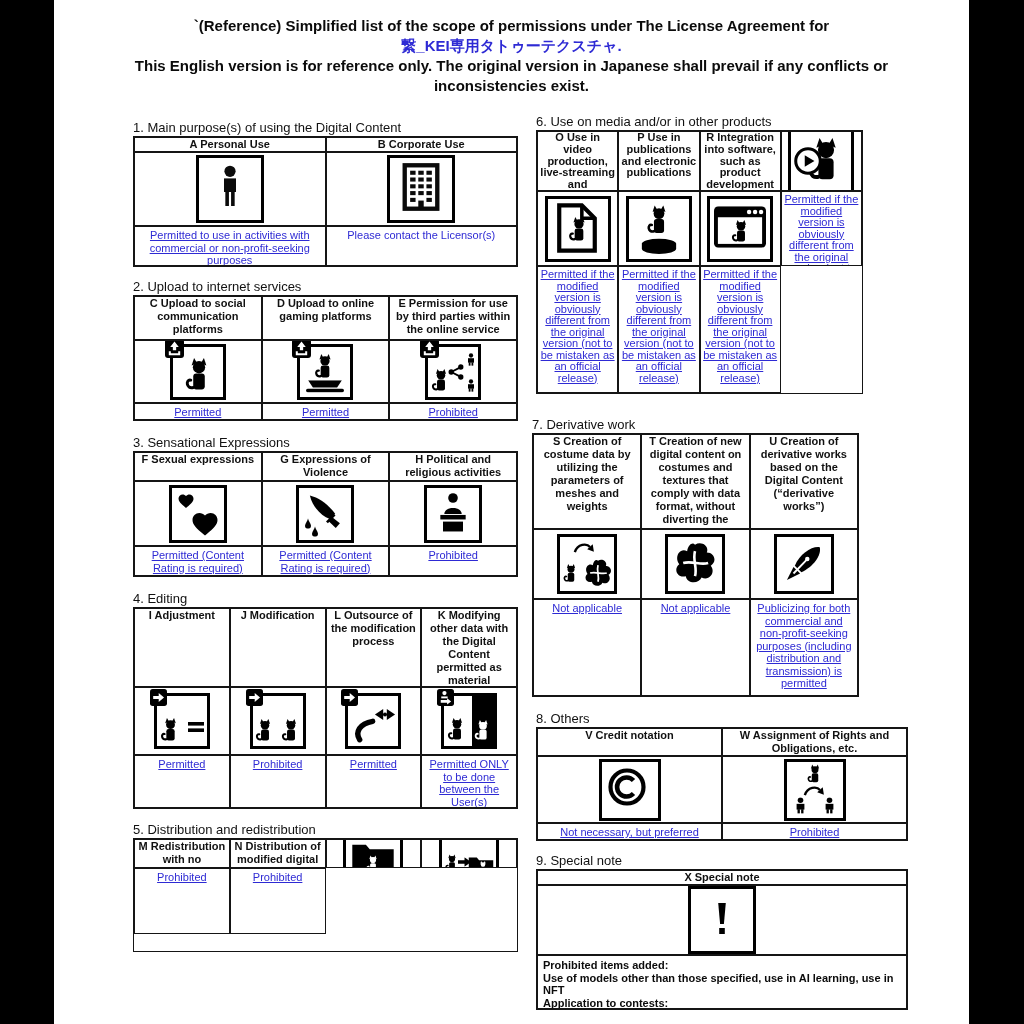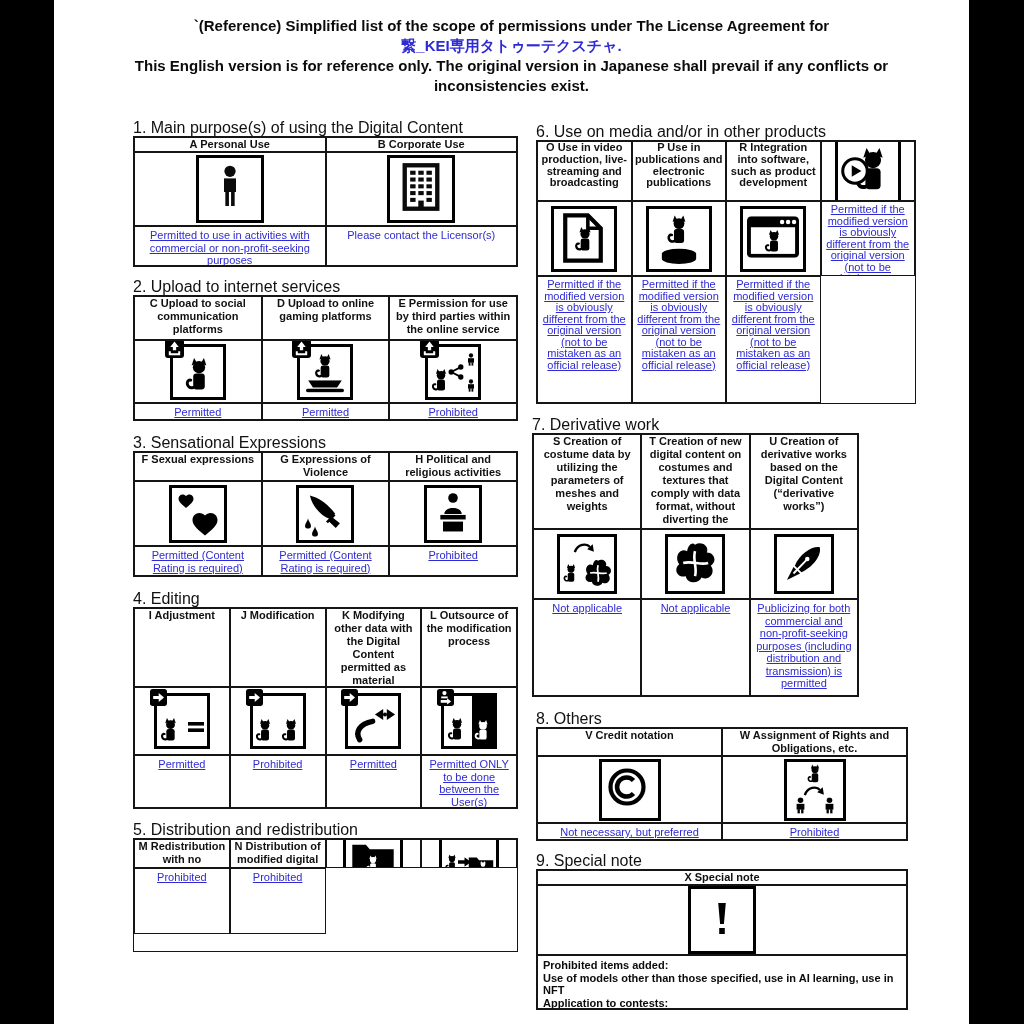--- a/index.html
+++ b/index.html
@@ -6,21 +6,21 @@
   #stage{position:relative;width:1024px;height:1024px;background:#84cc16;overflow:hidden;
          font-family:"Liberation Sans","DejaVu Sans",sans-serif;color:#0b0b0b;}
   #paper{position:absolute;left:54px;top:0;width:915px;height:1024px;background:#fff;}
   
   .titleblock{position:absolute;left:0;top:16px;width:100%;text-align:center;font-weight:bold;}
   .t1{font-size:15px;line-height:20px;color:#0b0b0b;}
   .t2{font-size:15px;line-height:20px;color:#2e2ad4;}
   .t3{font-size:15px;line-height:20px;color:#0b0b0b;max-width:770px;margin:0 auto;}
   
   .section{position:absolute;}
-  .sec-title{font-size:16px;line-height:14px;height:15px;color:#111;}
+  .sec-title{font-size:13px;line-height:14px;height:15px;color:#111;}
   .tbl{display:grid;border:1px solid #151515;background:#fff;}
   .tbl>div{border:1px solid #151515;overflow:hidden;}
   .hd{font-size:11px;line-height:13px;text-align:center;padding:0 2px;color:#111;font-weight:bold;}
   .ic{display:flex;align-items:center;justify-content:center;}
   .st{font-size:11px;line-height:12.5px;text-align:center;padding:2px 2px 0 2px;
       color:#2e2ad4;text-decoration:underline;text-underline-offset:1px;}
   .st.nounder{text-decoration:none;}
   .note{font-size:11px;line-height:12.5px;font-weight:bold;color:#0b0b0b;
         text-align:left;padding:3px 5px;white-space:pre-line;}
   .s6 .hd{line-height:11.8px;}
@@ -355,22 +355,22 @@
         <div class="st">Permitted (Content Rating is required)</div>
         <div class="st">Prohibited</div>
       </div>
     </div>
 
     <div class="section" style="left:79px;top:592px;width:385px">
       <div class="sec-title">4. Editing</div>
       <div class="tbl" style="grid-template-columns:repeat(4,1fr);grid-template-rows:79px 68px 53px">
         <div class="hd">I Adjustment</div>
         <div class="hd">J Modification</div>
+        <div class="hd">L Outsource of the modification process</div>
         <div class="hd">K Modifying other data with the Digital Content permitted as material</div>
-        <div class="hd">L Outsource of the modification process</div>
         <div class="ic">
             <div class="icon-box" style="width:50px;height:50px">
           <span class="bdg" style="width:17px;height:17px;top:-7px;left:-7px">
                 <svg viewBox="0 0 16 16">
                   <use href="#s-arw"></use>
                 </svg>
               </span>
           <span class="abs" style="left:2px;bottom:3px;width:23px;height:27px">
                 <svg viewBox="0 0 26 30">
                   <use href="#s-cat" style="color:#000"></use>
@@ -499,21 +499,21 @@
                   <use href="#s-cat" style="color:#fff"></use>
                 </svg>
               </span>
         </div>
           </div>
         <div class="st">Prohibited</div>
         <div class="st">Prohibited</div>
       </div>
     </div>
 
-    <div class="section s6" style="left:482px;top:125px;width:380px">
+    <div class="section s6" style="left:482px;top:115px;width:327px">
       <div class="sec-title">6. Use on media and/or in other products</div>
       <div class="tbl" style="grid-template-columns:repeat(4,1fr);grid-template-rows:60px 75px 127px">
         <div class="hd">O Use in video production, live-streaming and broadcasting</div>
         <div class="hd">P Use in publications and electronic publications</div>
         <div class="hd">R Integration into software, such as product development</div>
         <div class="ic">
             <div class="icon-box" style="width:60px;height:60px">
           <span class="abs" style="right:4px;top:3px;width:42px;height:50px">
                 <svg viewBox="0 0 26 30">
                   <use href="#s-cat" style="color:#000"></use>

